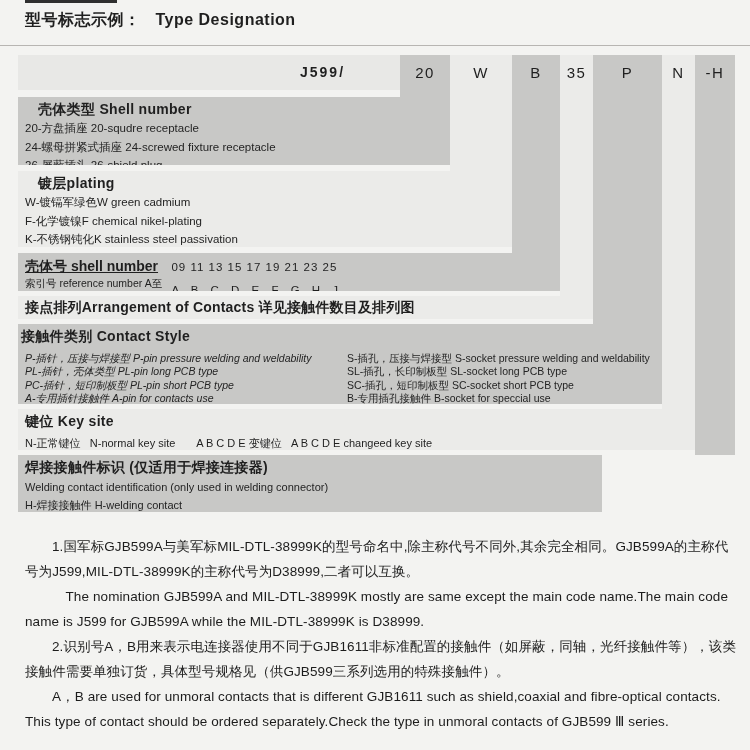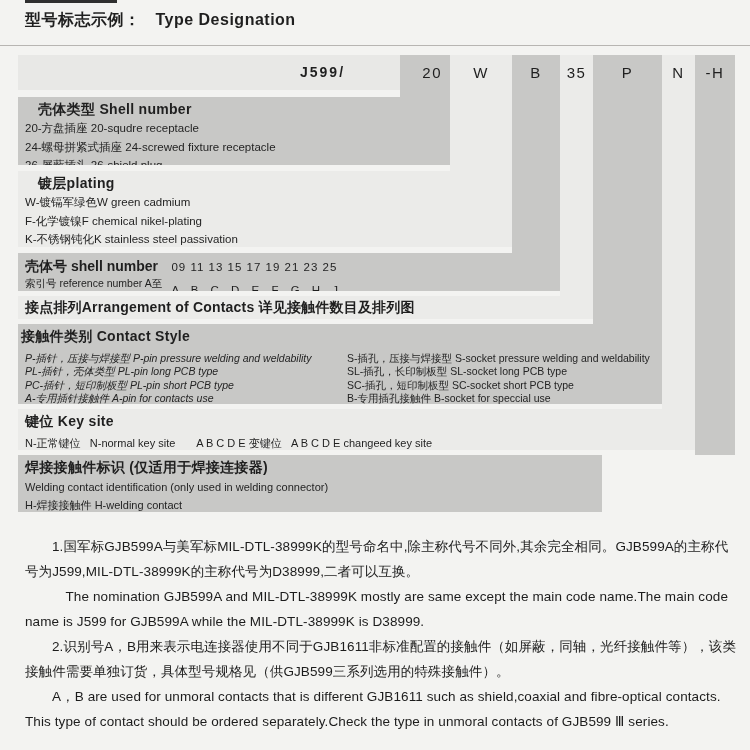--- a/index.html
+++ b/index.html
@@ -27,21 +27,21 @@
 
   .stripe{top:55px;}
   .tone-dark{background:#c8c8c6;}
   .tone-light{background:#ebebe9;}
 
   .sec{overflow:hidden;}
   .sec-title{font-size:14px;font-weight:bold;padding:4px 0 0 20px;letter-spacing:.3px;}
   .sec-item{font-size:11.5px;padding-left:7px;line-height:18.5px;color:#242424;}
 
   .row-line{padding-left:7px;}
-  .lbl-bold{display:inline-block;width:142px;font-size:14px;font-weight:bold;vertical-align:middle;}
+  .lbl-bold{display:inline-block;width:142px;font-size:14px;font-weight:bold;vertical-align:middle;text-decoration:underline;}
   .lbl-small{display:inline-block;width:142px;font-size:10.5px;vertical-align:middle;}
   .vals-num{font-size:11.5px;letter-spacing:1px;vertical-align:middle;}
   .vals-let{font-size:11.5px;word-spacing:7px;letter-spacing:1px;vertical-align:middle;}
 
   .one-line-title{font-size:14px;font-weight:bold;padding:3px 0 0 7px;letter-spacing:.2px;}
 
   .cols{display:flex;margin-top:6px;}
   .col-l{width:322px;padding-left:7px;font-style:italic;}
   .col-r{flex:1;}
   .cs-item{font-size:10.5px;line-height:13.4px;color:#242424;}
@@ -71,21 +71,21 @@
   <div class="abs stripe tone-light" style="left:450px;width:62px;height:116px;"></div>
   <div class="abs stripe tone-dark" style="left:512px;width:48px;height:198px;"></div>
   <div class="abs stripe tone-light" style="left:560px;width:33px;height:241px;"></div>
   <div class="abs stripe tone-dark" style="left:593px;width:69px;height:269px;"></div>
   <div class="abs stripe tone-light" style="left:662px;width:33px;height:354px;"></div>
   <div class="abs stripe tone-dark" style="left:695px;width:40px;height:400px;"></div>
 
   <div class="abs id-box"></div>
   <div class="abs code-prefix">J599/</div>
 
-  <div class="abs code-cell" style="left:392px;width:50px;text-align:right;">20</div>
+  <div class="abs code-cell" style="left:400px;width:50px;">20</div>
   <div class="abs code-cell" style="left:450px;width:62px;">W</div>
   <div class="abs code-cell" style="left:512px;width:48px;">B</div>
   <div class="abs code-cell" style="left:560px;width:33px;">35</div>
   <div class="abs code-cell" style="left:593px;width:69px;">P</div>
   <div class="abs code-cell" style="left:662px;width:33px;">N</div>
   <div class="abs code-cell" style="left:695px;width:40px;">-H</div>
 
   <div class="abs sec tone-dark" style="left:18px;top:97px;width:432px;height:68px;">
     <div class="sec-title">壳体类型 Shell number</div>
     <div class="sec-item">20-方盘插座 20-squdre receptacle</div>

